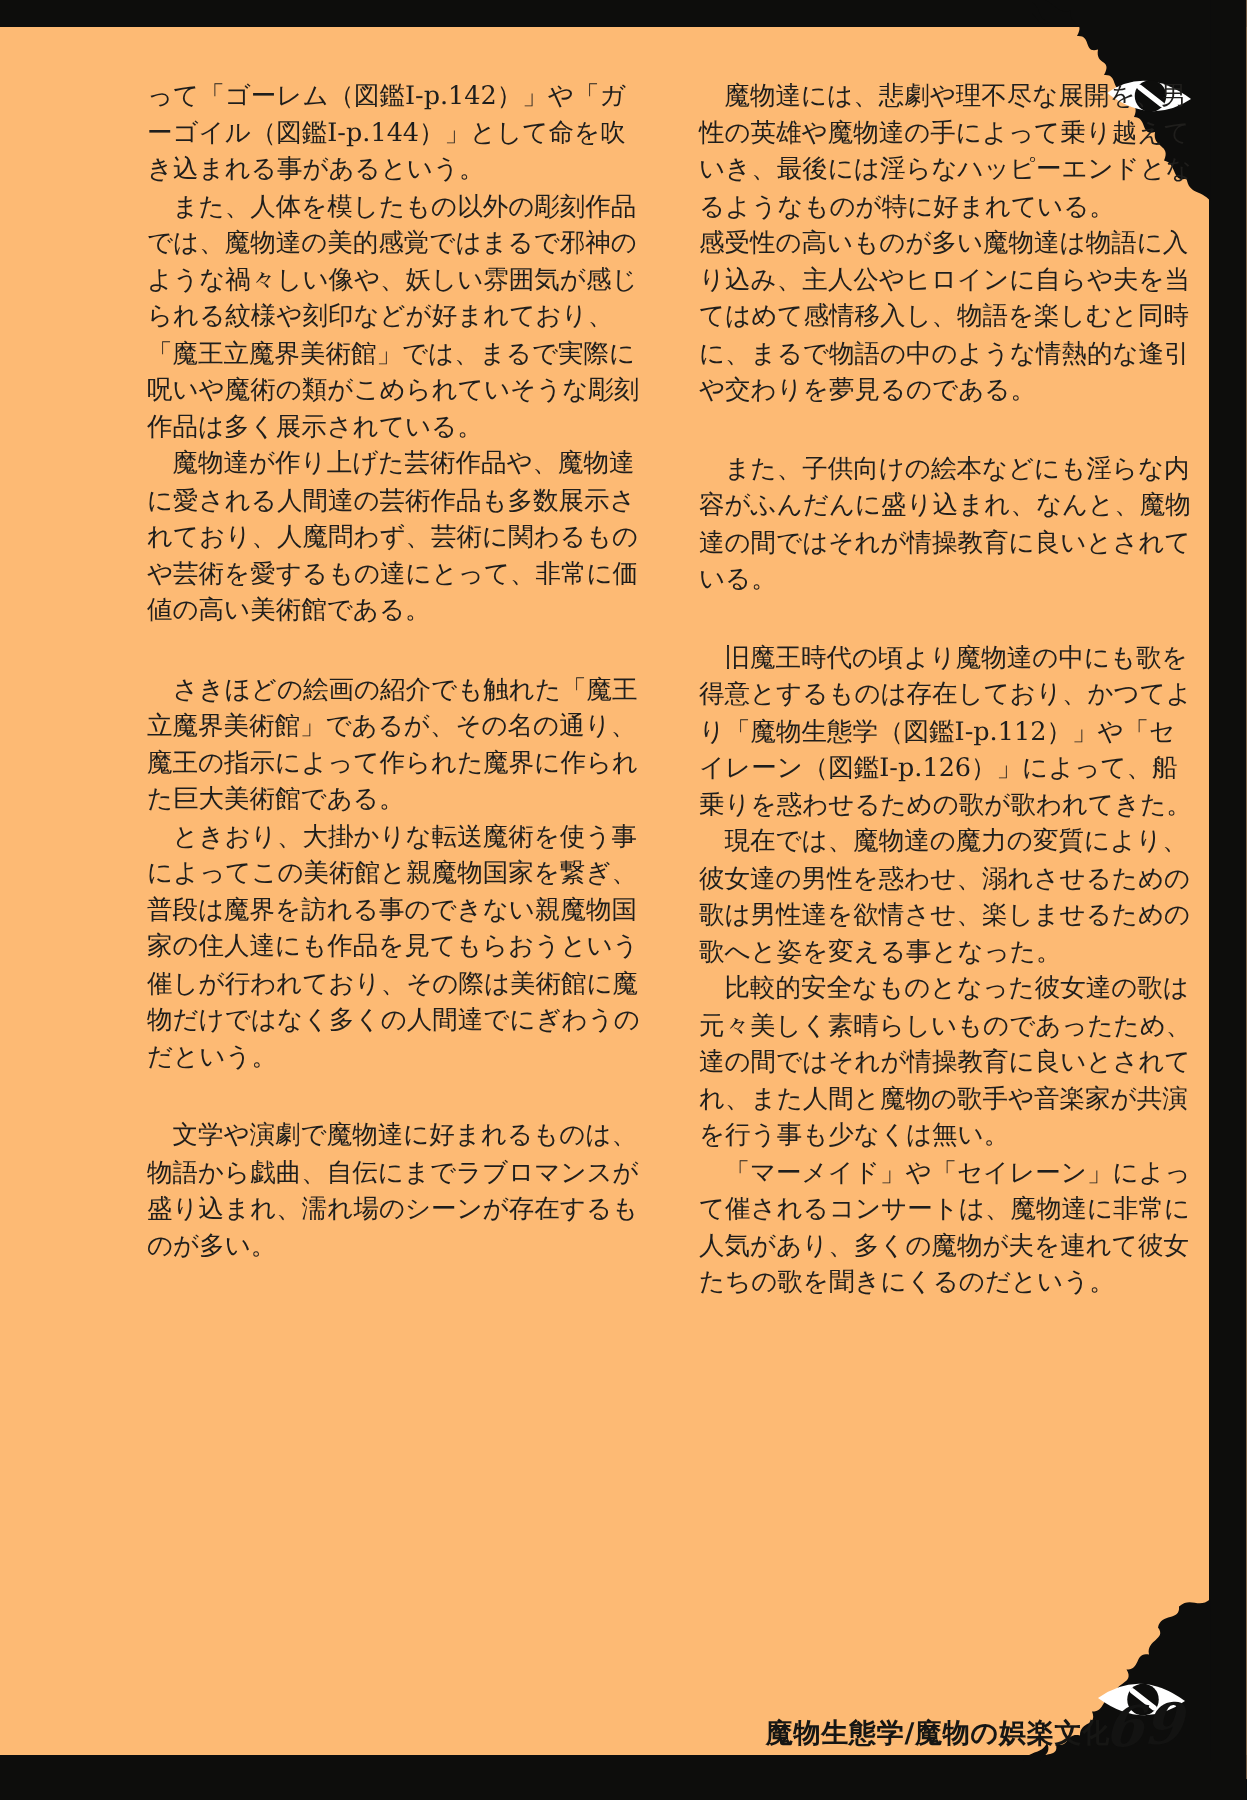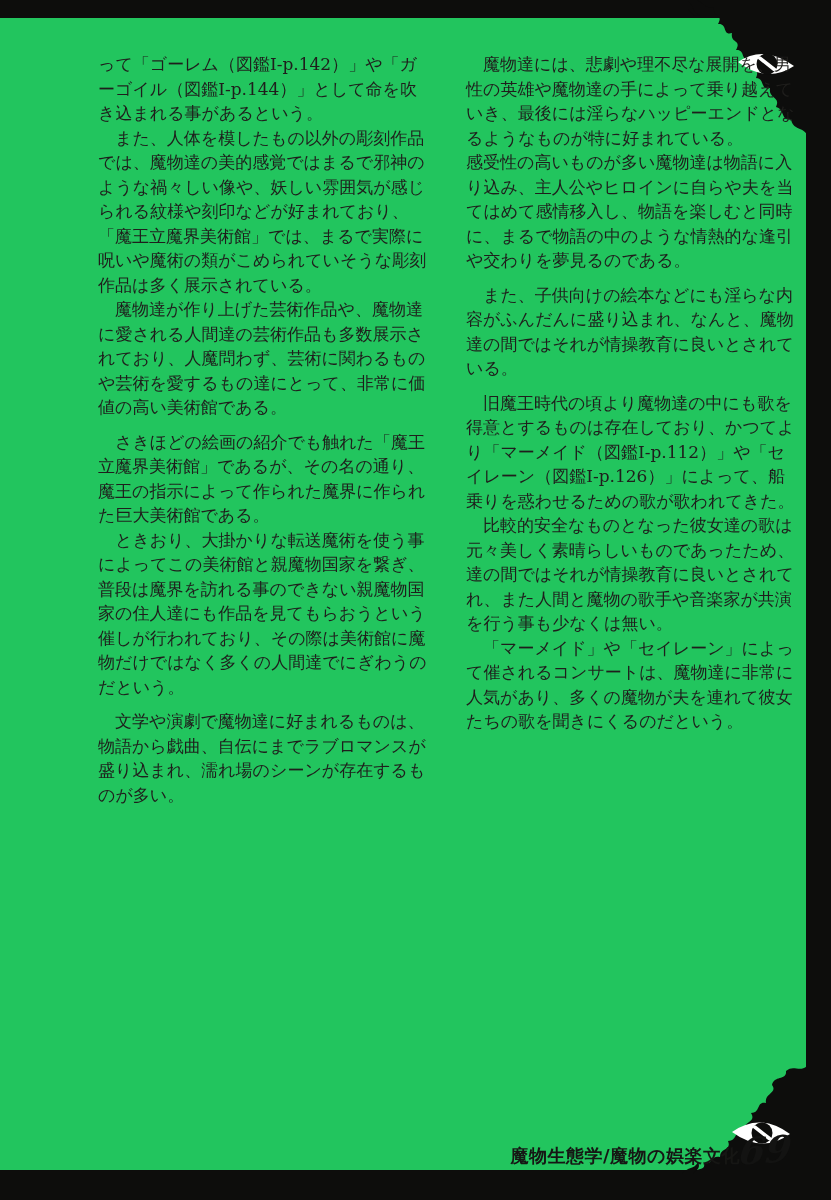--- a/index.html
+++ b/index.html
@@ -1,35 +1,35 @@
 <!DOCTYPE html>
 <html><head>
 <meta charset="utf-8">
 <style>
   html,body{margin:0;padding:0;background:#444;}
   .page{
     position:relative;
     width:831px;height:1200px;
-    background:#22c55e;
+    background:#fdba74;
     overflow:hidden;
     font-family:"DejaVu Serif","Liberation Serif",serif;
   }
   .bar{position:absolute;background:#0d0d0c;}
   .bar-top{left:0;top:0;width:831px;height:18px;}
   .bar-bottom{left:0;top:1170px;width:831px;height:30px;}
   .bar-right{left:806px;top:0;width:25px;height:1200px;}
   .column{
     position:absolute;top:52px;width:340px;
     font-size:17px;line-height:24.5px;color:#1f1e1c;
     text-align:left;
   }
   .column-left{left:98px;}
   .column-right{left:466px;}
   .para{white-space:pre-line;margin:0;}
-  .para.gap{margin-top:10px;}
+  .para.gap{margin-top:28px;}
   .footer-label{
     position:absolute;left:440px;top:1147px;width:300px;
     text-align:right;
     font-family:"DejaVu Sans","Liberation Sans",sans-serif;
     font-weight:bold;font-size:18px;line-height:18px;
     letter-spacing:0.5px;color:#161614;
   }
   .page-number{
     position:absolute;left:740px;top:1128px;
     font-family:"DejaVu Serif","Liberation Serif",serif;
@@ -135,23 +135,27 @@
 り込み、主人公やヒロインに自らや夫を当
 てはめて感情移入し、物語を楽しむと同時
 に、まるで物語の中のような情熱的な逢引
 や交わりを夢見るのである。</p>
     <p class="para gap">　また、子供向けの絵本などにも淫らな内
 容がふんだんに盛り込まれ、なんと、魔物
 達の間ではそれが情操教育に良いとされて
 いる。</p>
     <p class="para gap">　旧魔王時代の頃より魔物達の中にも歌を
 得意とするものは存在しており、かつてよ
-り「マーメイド（図鑑Ⅰ-p.112）」や「セ
+り「魔物生態学（図鑑Ⅰ-p.112）」や「セ
 イレーン（図鑑Ⅰ-p.126）」によって、船
 乗りを惑わせるための歌が歌われてきた。</p>
+    <p class="para">　現在では、魔物達の魔力の変質により、
+彼女達の男性を惑わせ、溺れさせるための
+歌は男性達を欲情させ、楽しませるための
+歌へと姿を変える事となった。</p>
     <p class="para">　比較的安全なものとなった彼女達の歌は
 元々美しく素晴らしいものであったため、
 達の間ではそれが情操教育に良いとされて
 れ、また人間と魔物の歌手や音楽家が共演
 を行う事も少なくは無い。</p>
     <p class="para">　「マーメイド」や「セイレーン」によっ
 て催されるコンサートは、魔物達に非常に
 人気があり、多くの魔物が夫を連れて彼女
 たちの歌を聞きにくるのだという。</p>
   </div>

